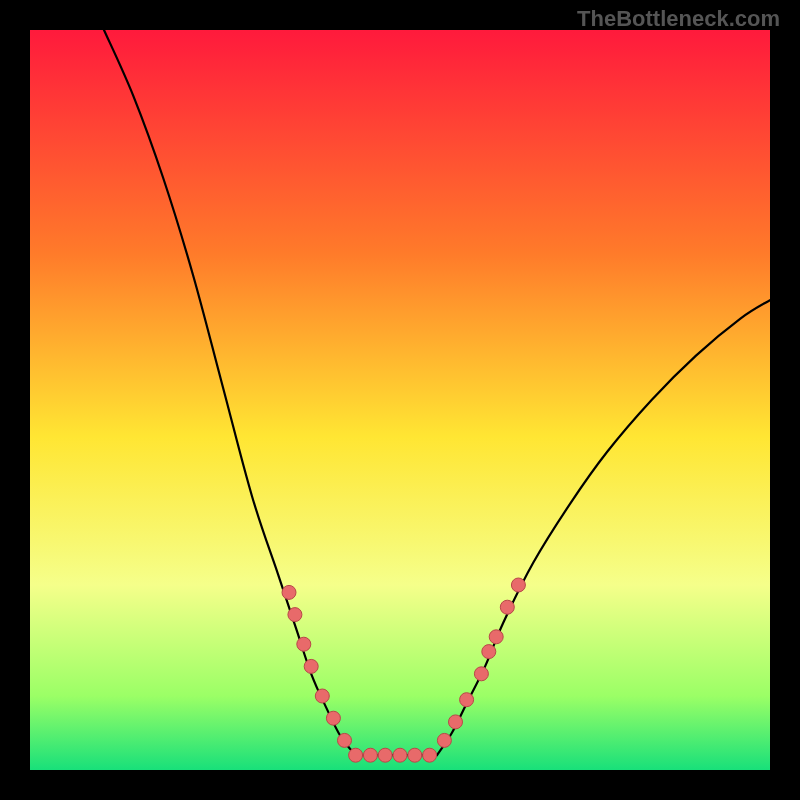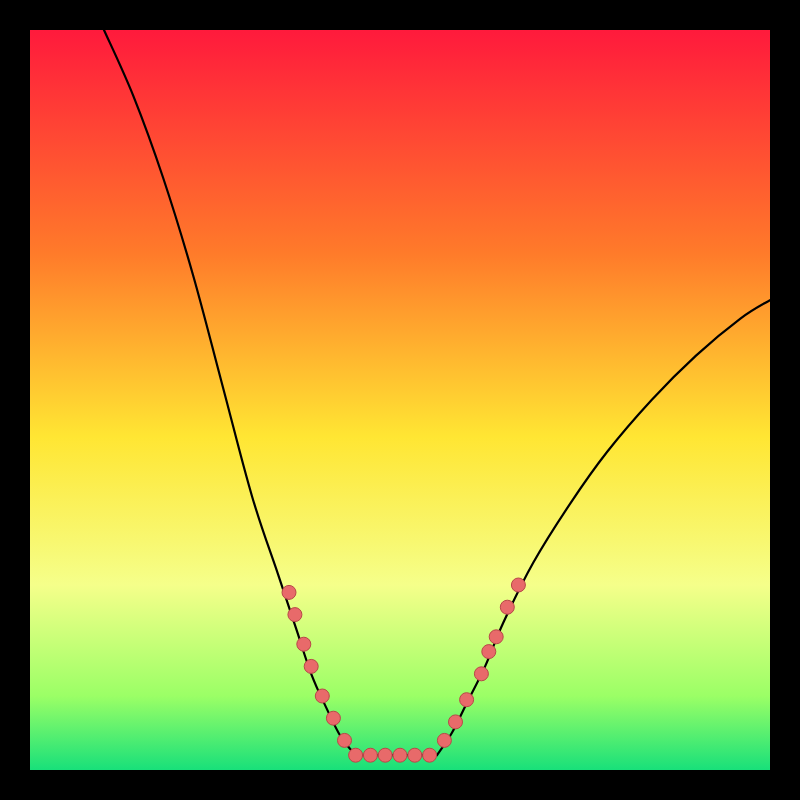--- a/index.html
+++ b/index.html
@@ -27,20 +27,21 @@
     width: 740px;
     height: 740px;
     z-index: 1;
   }
   svg { display: block; }
 </style>
 </head>
 <body>
 
 <div class="frame">
+  <div class="watermark">TheBottleneck.com</div>
   <div class="plot">
     <svg id="chart-svg" width="740" height="740" viewBox="0 0 740 740" preserveAspectRatio="none">
       <defs>
         <linearGradient id="bg-grad" x1="0" y1="0" x2="0" y2="1">
             <stop offset="0%" stop-color="#ff1a3c"></stop>
             <stop offset="30%" stop-color="#ff7a2a"></stop>
             <stop offset="55%" stop-color="#ffe633"></stop>
             <stop offset="75%" stop-color="#f5ff8a"></stop>
             <stop offset="90%" stop-color="#9bff66"></stop>
             <stop offset="100%" stop-color="#18e07a"></stop>

